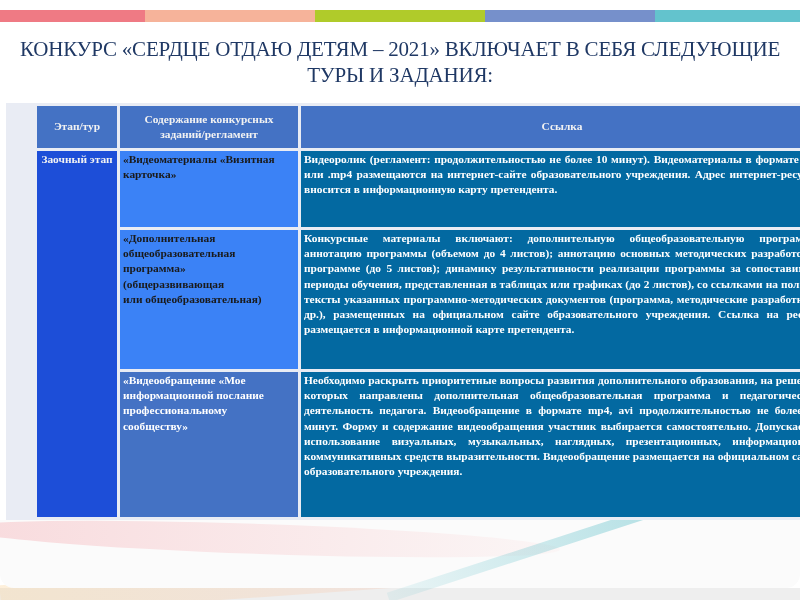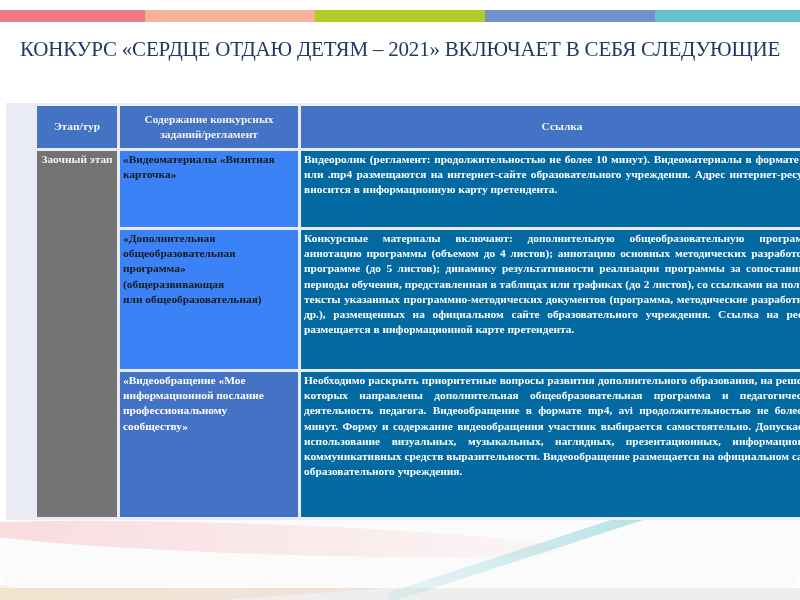--- a/index.html
+++ b/index.html
@@ -43,41 +43,42 @@
       table-layout: fixed;
       padding-left: 28px;
     }
     table.grid td, table.grid th {
       vertical-align: top; padding: 1px 3px; font-size: 11.4px; line-height: 15.2px;
     }
     table.grid th {
       background: #4472c4; color: #f2f2f2; font-weight: bold; text-align: center;
       vertical-align: middle; height: 40px;
     }
-    .c-stage { background: #737373; color: #f2f2f2; font-weight: bold; text-align: center; }
+    .c-stage { background: #1d4ed8; color: #f2f2f2; font-weight: bold; text-align: center; }
     .c-light { background: #3b82f6; color: #1a1a1a; font-weight: bold; }
     .c-blue { background: #0369a1; color: #ffffff; font-weight: bold; text-align: justify; }
     .c-blue-left { background: #4472c4; color: #ffffff; font-weight: bold; }
     .r1 td { height: 74px; }
     .r2 td { height: 137px; }
     .r3 td { height: 143px; }
   </style>
 </head>
 <body>
 
 <div class="stripe">
   <div style="width:145px;background:#ef7a84"></div>
   <div style="width:170px;background:#f6b39a"></div>
   <div style="width:170px;background:#b0cb2a"></div>
   <div style="width:170px;background:#7690cb"></div>
   <div style="width:145px;background:#63c3cd"></div>
 </div>
 
 <div class="title">
   <div>КОНКУРС «СЕРДЦЕ ОТДАЮ ДЕТЯМ – 2021» ВКЛЮЧАЕТ В СЕБЯ СЛЕДУЮЩИЕ</div>
+  <div>ТУРЫ И ЗАДАНИЯ:</div>
 </div>
 
 <div class="deco">
   <div class="ground"></div>
   <div class="swoosh3"></div>
   <div class="panel"></div>
   <div class="swoosh1"></div>
   <div class="swoosh2"></div>
 </div>
 

